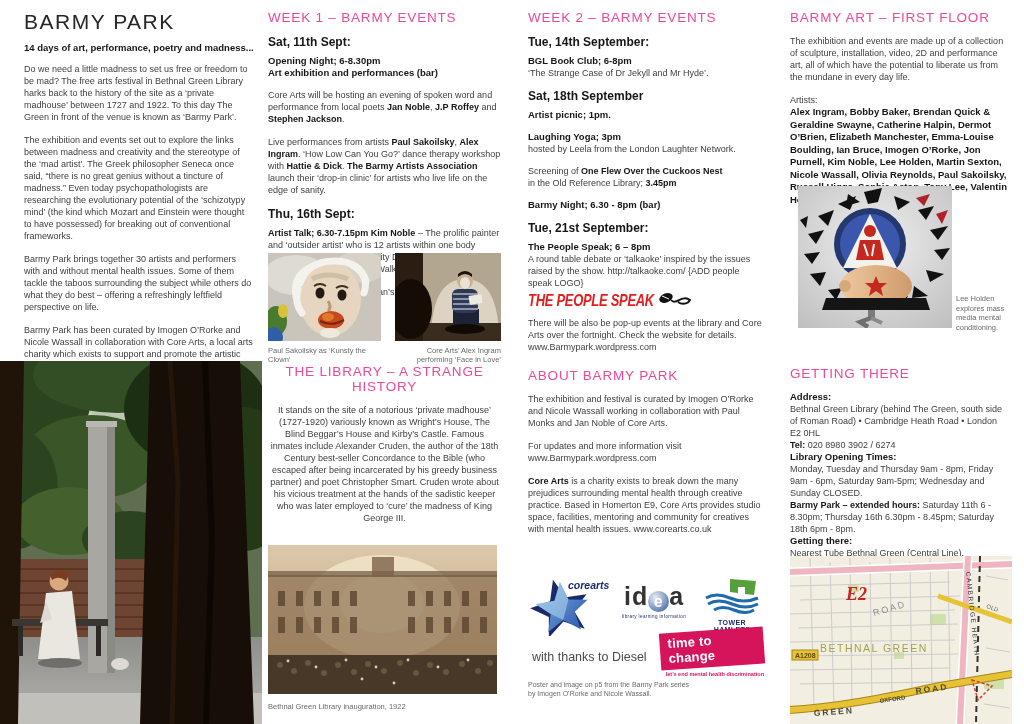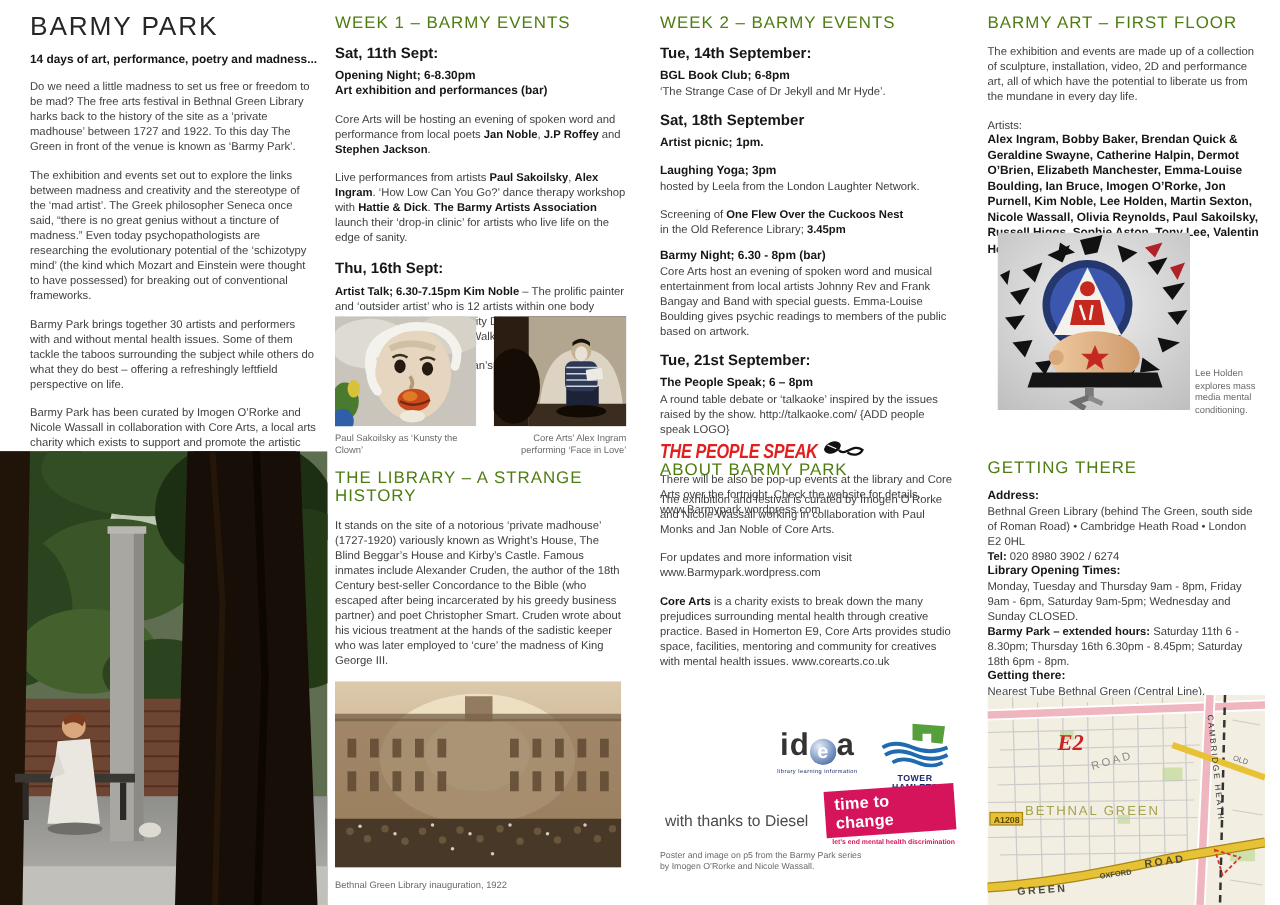--- a/index.html
+++ b/index.html
@@ -5,39 +5,39 @@
   html,body{margin:0;padding:0;background:#e9e9e9;}
   .page{position:relative;width:1024px;height:724px;background:#ffffff;overflow:hidden;
         font-family:"Liberation Sans",sans-serif;color:#3f3f3f;}
   .col{position:absolute;top:0;height:724px;}
   #col1{left:24px;width:230px;}
   #col2{left:268px;width:233px;}
   #col3{left:528px;width:236px;}
   #col4{left:790px;width:220px;}
   .bk{position:absolute;left:0;right:0;}
   h1{margin:10px 0 8px;font-size:21px;font-weight:400;letter-spacing:1.5px;color:#262626;}
-  .sechead{margin:0 0 10px;font-size:13.5px;font-weight:400;letter-spacing:.8px;color:#4d7c0f;}
+  .sechead{margin:0 0 10px;font-size:13.5px;font-weight:400;letter-spacing:.8px;color:#ec4899;}
   .tagline{margin:0 0 10px;font-size:9.5px;font-weight:700;color:#161616;}
   .body{margin:0 0 11px;font-size:9px;line-height:12px;color:#404040;}
   .m0{margin:0;}
   .mt{margin:8px 0 0;}
   .b{font-weight:700;color:#161616;}
   .datehead{margin:10px 0 6px;font-size:12px;font-weight:700;color:#161616;}
   .boldline{margin:0;font-size:9.5px;line-height:12px;font-weight:700;color:#161616;}
   .gap{margin-bottom:10px;}
   .cap{font-size:7.5px;line-height:9px;color:#6a6a6a;}
   figure{margin:0;padding:0;}
   
   .bk-week1{top:10px;}
   .bk-photos{top:253px;height:112px;}
   .photo-clown{position:absolute;left:0;top:0;width:113px;height:88px;}
   .photo-ingram{position:absolute;left:127px;top:0;width:106px;height:88px;}
   .capL{position:absolute;left:0;top:93px;width:118px;}
   .capR{position:absolute;left:127px;top:93px;width:106px;text-align:right;}
-  .bk-library{top:374px;}
+  .bk-library{top:364px;text-align:center;}
   .bk-libphoto{top:545px;}
   .bk-libphoto .cap{margin-top:4px;}
   
   .bk-week2{top:10px;}
   .bk-about{top:368px;}
   .bk-logos{top:568px;height:156px;}
   .tps-row{display:flex;align-items:center;gap:4px;margin:2px 0 8px;}
   .tps{color:#e21f1f;font-weight:700;font-style:italic;font-size:13px;letter-spacing:-.3px;
        transform:scaleY(1.25);display:inline-block;}
   .logo-corearts{position:absolute;left:0;top:6px;width:85px;height:62px;}
@@ -277,21 +277,20 @@
       <p class="datehead">Tue, 14th September:</p>
       <p class="boldline">BGL Book Club; 6-8pm</p>
       <p class="body gap m0">‘The Strange Case of Dr Jekyll and Mr Hyde’.</p>
       <p class="datehead">Sat, 18th September</p>
       <p class="boldline gap">Artist picnic; 1pm.</p>
       <p class="boldline">Laughing Yoga; 3pm</p>
       <p class="body gap m0">hosted by Leela from the London Laughter Network.</p>
       <p class="body m0"><span>Screening of </span><span class="b">One Flew Over the Cuckoos Nest</span></p>
       <p class="body gap m0"><span>in the Old Reference Library; </span><span class="b">3.45pm</span></p>
       <p class="boldline">Barmy Night; 6.30 - 8pm (bar)</p>
-      <p class="body m0">Core Arts host an evening of spoken word and musical entertainment from local artists Johnny Rev and Frank Bangay and Band with special guests. Emma-Louise Boulding gives psychic readings to members of the public based on artwork.</p>
       <p class="datehead">Tue, 21st September:</p>
       <p class="boldline">The People Speak; 6 – 8pm</p>
       <p class="body m0">A round table debate or ‘talkaoke’ inspired by the issues raised by the show.  http://talkaoke.com/   {ADD people speak LOGO}</p>
       <div class="tps-row">
         <span class="tps">THE PEOPLE SPEAK</span>
         <svg width="34" height="18" viewBox="0 0 34 18">
           <ellipse cx="8" cy="7" rx="7" ry="4.5" fill="#111" transform="rotate(-22 8 7)"></ellipse>
           <line x1="4" y1="5" x2="11" y2="8" stroke="#fff" stroke-width="1"></line>
           <path d="M13,9 C18,15 24,3 32,9 C30,13 24,14 20,11" stroke="#111" stroke-width="1.8" fill="none"></path>
         </svg>
@@ -302,20 +301,34 @@
 
     <div class="bk bk-about">
       <h2 class="sechead">ABOUT BARMY PARK</h2>
       <p class="body">The exhibition and festival is curated by Imogen O’Rorke and Nicole Wassall working in collaboration with Paul Monks and Jan Noble of Core Arts.</p>
       <p class="body m0">For updates and more information visit</p>
       <p class="body">www.Barmypark.wordpress.com</p>
       <p class="body"><span class="b">Core Arts</span><span> is a charity exists to break down the many prejudices surrounding mental health through creative practice. Based in Homerton E9, Core Arts provides studio space, facilities, mentoring and community for creatives with mental health issues. www.corearts.co.uk</span></p>
     </div>
 
     <div class="bk bk-logos">
+      <div class="logo-corearts">
+        <svg width="85" height="62" viewBox="0 0 85 62">
+          <defs>
+            <linearGradient id="starg" x1="0" y1="0" x2="1" y2="1">
+              <stop offset="0" stop-color="#7db8e8"></stop>
+                <stop offset="1" stop-color="#2a52a8"></stop>
+            </linearGradient>
+          </defs>
+          <polygon transform="rotate(-14 32 34)" fill="#1b2a6b" points="32,5 40,25 61,27 45,40 51,60 32,48 14,60 19,40 3,27 24,25"></polygon>
+          <polygon transform="rotate(-5 34 32)" fill="url(#starg)" points="34,8 41,26 60,28 46,39 51,57 34,46 18,57 22,39 8,28 27,26"></polygon>
+          <polygon transform="rotate(-5 34 32)" fill="#b8d8f0" opacity=".55" points="34,8 41,26 34,46 22,39 8,28 27,26"></polygon>
+          <text x="40" y="15" font-family="Liberation Sans, sans-serif" font-size="10.5" font-weight="bold" font-style="italic" fill="#1b2a6b">corearts</text>
+        </svg>
+      </div>
       <div class="logo-idea">
         <div class="idea-word"><span>id</span><span class="idea-e">e</span><span>a</span></div>
         <div class="idea-tag">library learning information</div>
       </div>
       <div class="logo-th">
         <svg width="64" height="38" viewBox="0 0 64 38">
           <path d="M30,3 L56,5 L54,19 L45,18 L45,11 L38,11 L38,17 L30,16 Z" fill="#55a03a"></path>
           <g stroke="#1f6ab0" stroke-width="3" fill="none">
             <path d="M6,22 Q16,16 30,22 T58,22"></path>
             <path d="M8,28 Q18,22 32,28 T58,28"></path>

